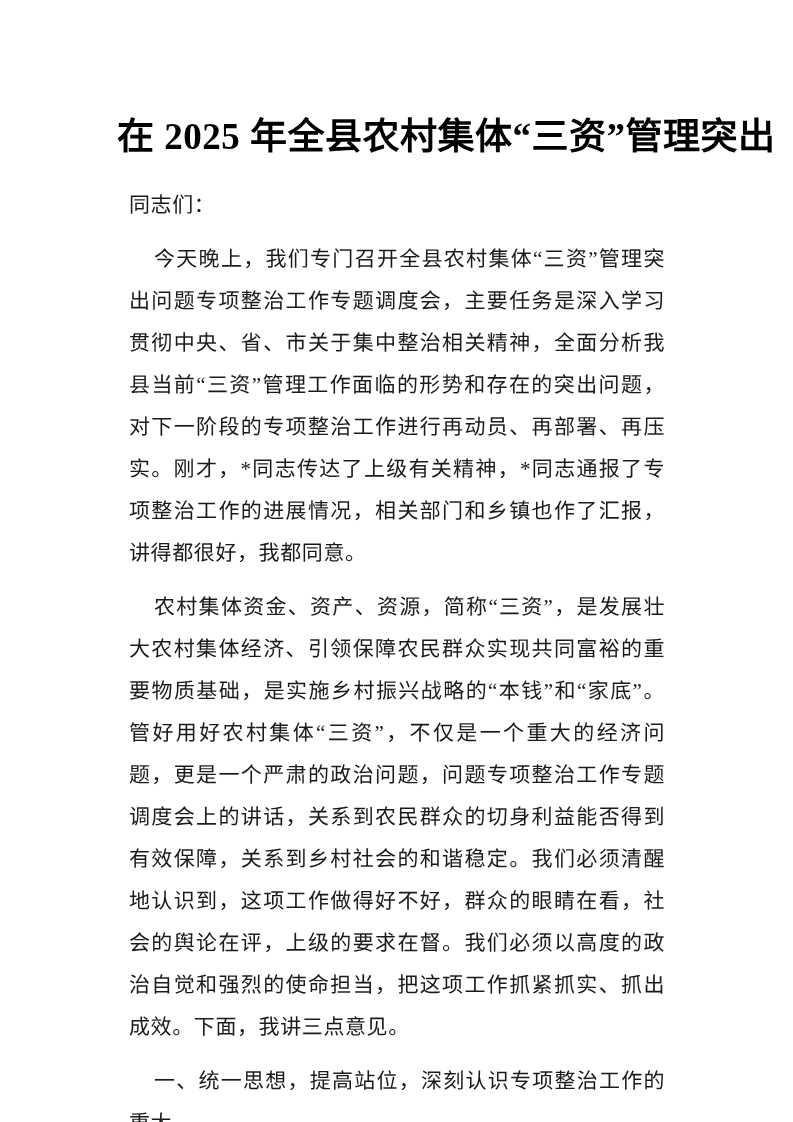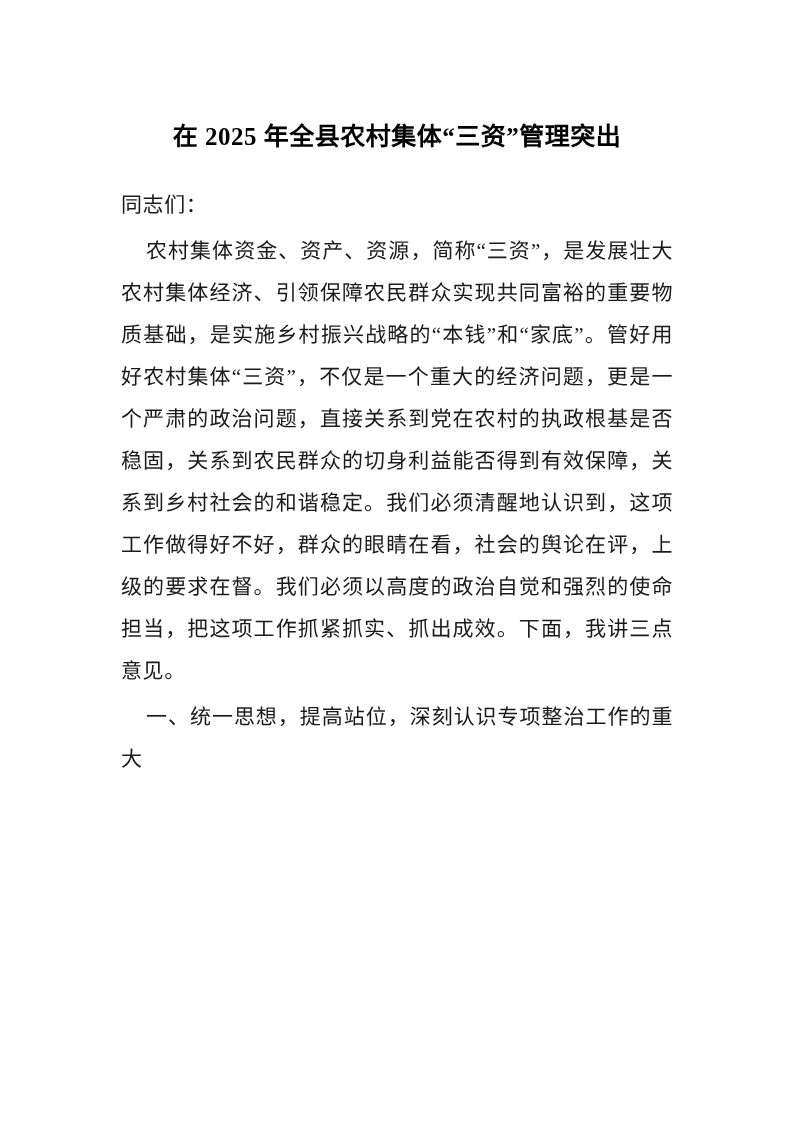--- a/index.html
+++ b/index.html
@@ -16,38 +16,38 @@
     background: #ffffff;
     box-sizing: border-box;
     padding: 112px 116px 0 117px;
     overflow: hidden;
     color: #000000;
     font-family: "Liberation Serif", "DejaVu Serif", serif;
   }
   .doc-title {
     margin: 0 0 22px 0;
     padding: 0;
-    font-size: 25px;
+    font-size: 37px;
     font-weight: 700;
     line-height: 50px;
-    text-align: center;
+    text-align: right;
     letter-spacing: 0.5px;
     color: #000000;
   }
   .doc-title .title-line {
     display: block;
     white-space: nowrap;
   }
   .doc-body {
     font-size: 21px;
     line-height: 42px;
     color: #1a1a1a;
   }
   .para {
-    margin: 4px;
+    margin: 12px;
     padding: 0;
     text-align: justify;
     text-justify: inter-character;
     letter-spacing: 0.6px;
     word-break: break-all;
   }
   .para.indent {
     text-indent: 25px;
   }
 </style>
@@ -55,17 +55,18 @@
 <body>
 
 <div class="page">
 
   <h1 class="doc-title">
     <span class="title-line">在 2025 年全县农村集体“三资”管理突出</span>
   </h1>
 
   <div class="doc-body">
     <p class="para">同志们：</p>
-    <p class="para indent">农村集体资金、资产、资源，简称“三资”，是发展壮大农村集体经济、引领保障农民群众实现共同富裕的重要物质基础，是实施乡村振兴战略的“本钱”和“家底”。管好用好农村集体“三资”，不仅是一个重大的经济问题，更是一个严肃的政治问题，直接关系到党在农村的执政根基是否稳固，关系到农民群众的切身利益能否得到有效保障，关系到乡村社会的和谐稳定。我们必须清醒地认识到，这项工作做得好不好，群众的眼睛在看，社会的舆论在评，上级的要求在督。我们必须以高度的政治自觉和强烈的使命担当，把这项工作抓紧抓实、抓出成效。下面，我讲三点意见。</p>
+    <p class="para indent">今天晚上，我们专门召开全县农村集体“三资”管理突出问题专项整治工作专题调度会，主要任务是深入学习贯彻中央、省、市关于集中整治相关精神，全面分析我县当前“三资”管理工作面临的形势和存在的突出问题，对下一阶段的专项整治工作进行再动员、再部署、再压实。刚才，*同志传达了上级有关精神，*同志通报了专项整治工作的进展情况，相关部门和乡镇也作了汇报，讲得都很好，我都同意。</p>
+    <p class="para indent">农村集体资金、资产、资源，简称“三资”，是发展壮大农村集体经济、引领保障农民群众实现共同富裕的重要物质基础，是实施乡村振兴战略的“本钱”和“家底”。管好用好农村集体“三资”，不仅是一个重大的经济问题，更是一个严肃的政治问题，问题专项整治工作专题调度会上的讲话，关系到农民群众的切身利益能否得到有效保障，关系到乡村社会的和谐稳定。我们必须清醒地认识到，这项工作做得好不好，群众的眼睛在看，社会的舆论在评，上级的要求在督。我们必须以高度的政治自觉和强烈的使命担当，把这项工作抓紧抓实、抓出成效。下面，我讲三点意见。</p>
     <p class="para indent">一、统一思想，提高站位，深刻认识专项整治工作的重大</p>
   </div>
 
 </div>
 
 </body></html>

